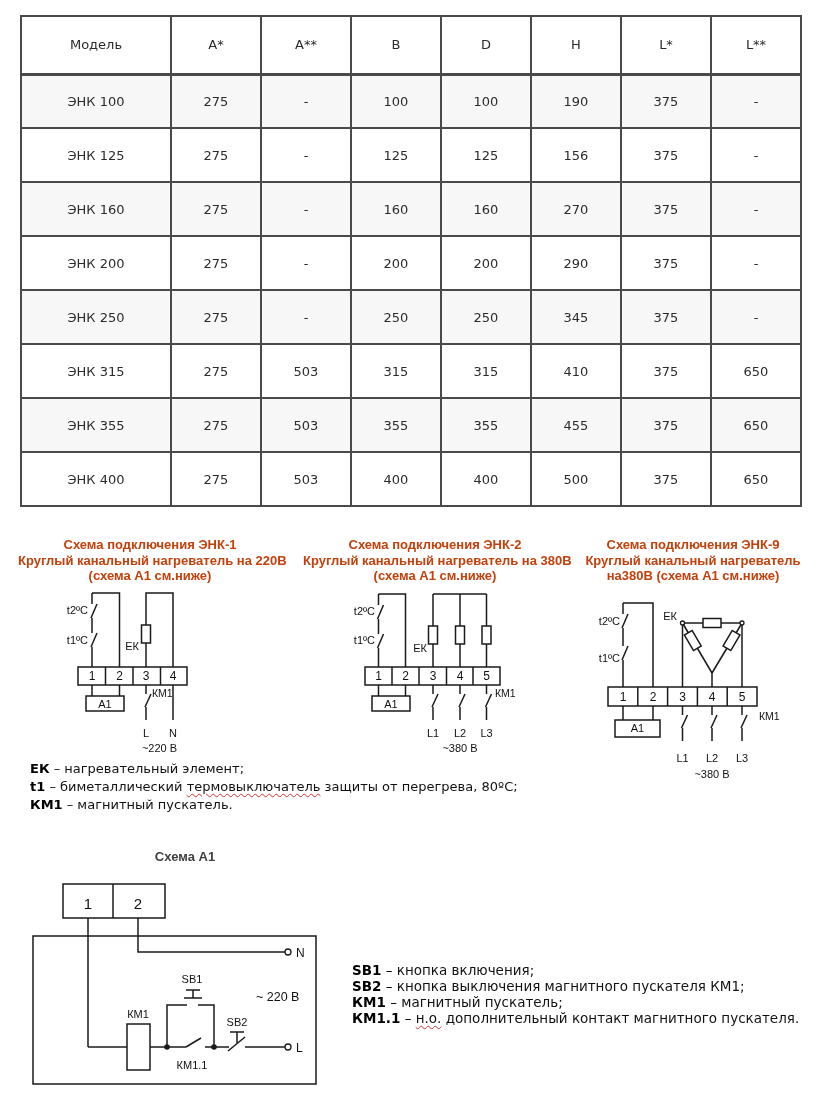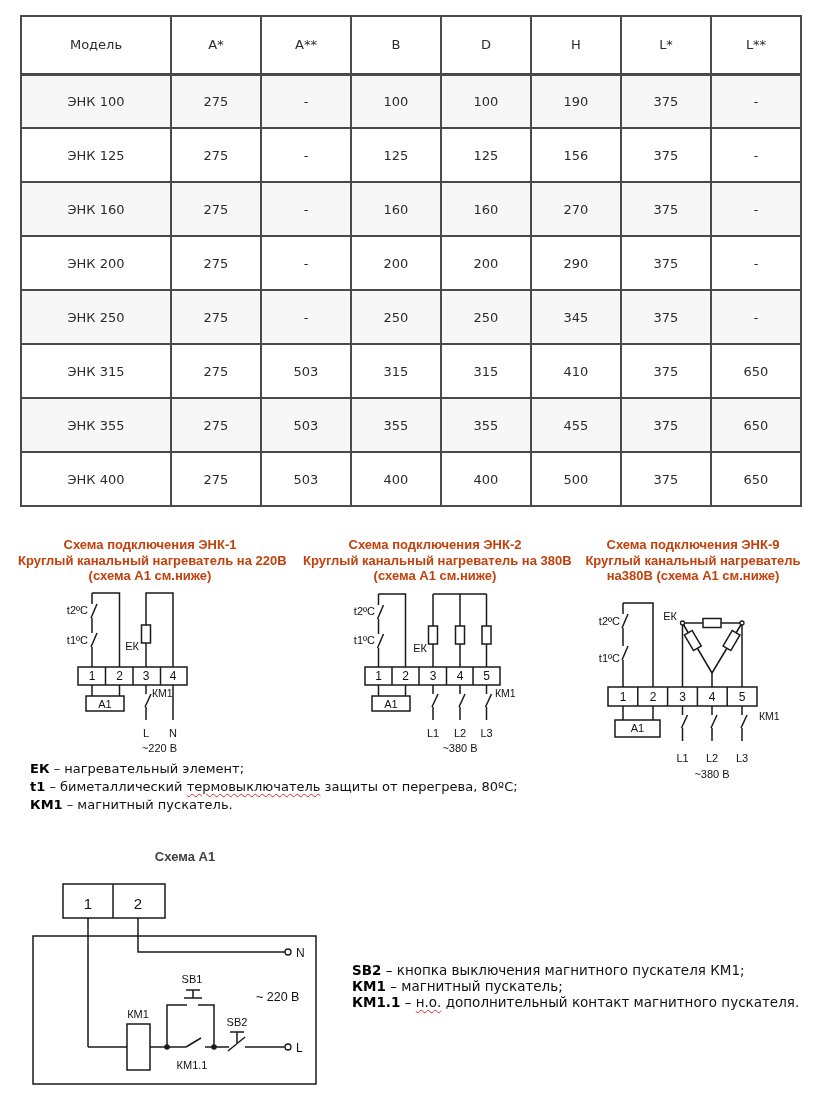--- a/index.html
+++ b/index.html
@@ -383,18 +383,19 @@
     <text class="t12" x="268" y="77">N</text>
     <text class="t12" x="268" y="172">L</text>
     <text class="t11" x="110" y="138" text-anchor="middle">КМ1</text>
     <text class="t11" x="164" y="103" text-anchor="middle">SB1</text>
     <text class="t11" x="209" y="146" text-anchor="middle">SB2</text>
     <text class="t11" x="164" y="189" text-anchor="middle">КМ1.1</text>
     <text class="t125" x="228" y="121">~ 220 В</text>
   </svg>
 
   <div id="legend-control" class="legend">
+    <div class="ln"><b>SB1</b><span> – кнопка включения;</span><span class="wavy"></span><span></span></div>
     <div class="ln"><b>SB2</b><span> – кнопка выключения магнитного пускателя КМ1;</span><span class="wavy"></span><span></span></div>
     <div class="ln"><b>КМ1</b><span> – магнитный пускатель;</span><span class="wavy"></span><span></span></div>
     <div class="ln"><b>КМ1.1</b><span> – </span><span class="wavy">н.о.</span><span> дополнительный контакт магнитного пускателя.</span></div>
   </div>
 
 </div>
 
 </body></html>

